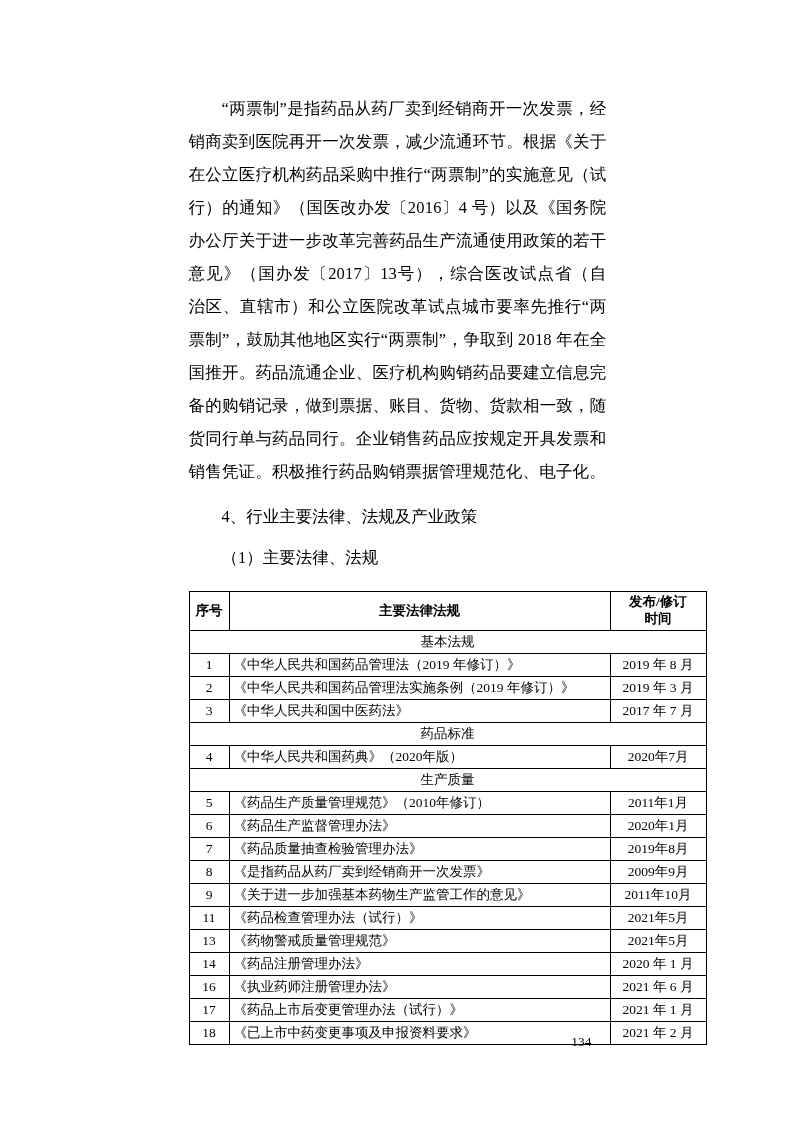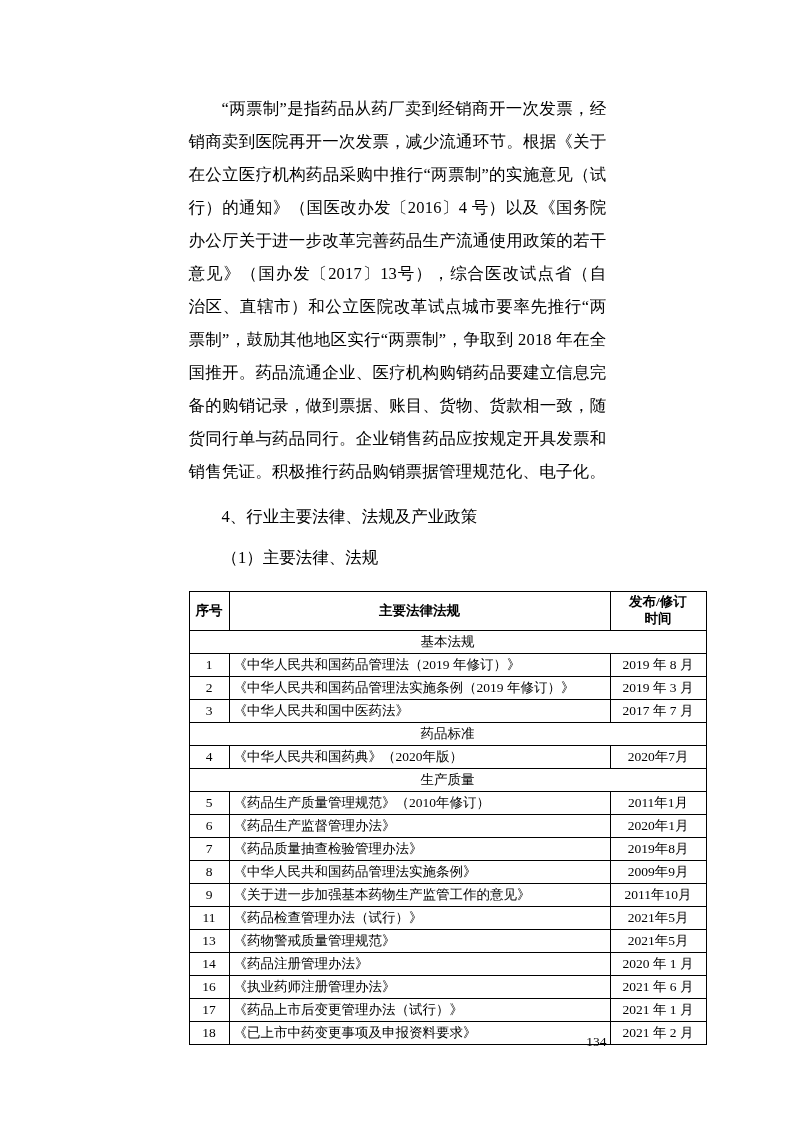--- a/index.html
+++ b/index.html
@@ -63,21 +63,21 @@
   td.cell-date { text-align: center; }
   tr.section-row td {
     font-weight: normal;
     text-align: center;
     height: 22px;
     vertical-align: middle;
   }
   .page-number {
     position: absolute;
     top: 1034px;
-    right: 113px;
+    right: 128px;
     font-size: 13.5px;
   }
 </style>
 </head>
 <body>
 
 <div class="page">
 
   <p class="para">“两票制”是指药品从药厂卖到经销商开一次发票，经销商卖到医院再开一次发票，减少流通环节。根据《关于在公立医疗机构药品采购中推行“两票制”的实施意见（试行）的通知》（国医改办发〔2016〕4 号）以及《国务院办公厅关于进一步改革完善药品生产流通使用政策的若干意见》（国办发〔2017〕13号），综合医改试点省（自治区、直辖市）和公立医院改革试点城市要率先推行“两票制”，鼓励其他地区实行“两票制”，争取到 2018 年在全国推开。药品流通企业、医疗机构购销药品要建立信息完备的购销记录，做到票据、账目、货物、货款相一致，随货同行单与药品同行。企业销售药品应按规定开具发票和销售凭证。积极推行药品购销票据管理规范化、电子化。</p>
 
@@ -134,21 +134,21 @@
           <td class="cell-law">《药品生产监督管理办法》</td>
           <td class="cell-date">2020年1月</td>
         </tr>
         <tr class="data-row">
           <td class="cell-no">7</td>
           <td class="cell-law">《药品质量抽查检验管理办法》</td>
           <td class="cell-date">2019年8月</td>
         </tr>
         <tr class="data-row">
           <td class="cell-no">8</td>
-          <td class="cell-law">《中华人民共和国药品管理法实施条例》</td>
+          <td class="cell-law">《是指药品从药厂卖到经销商开一次发票》</td>
           <td class="cell-date">2009年9月</td>
         </tr>
         <tr class="data-row">
           <td class="cell-no">9</td>
           <td class="cell-law">《关于进一步加强基本药物生产监管工作的意见》</td>
           <td class="cell-date">2011年10月</td>
         </tr>
         <tr class="data-row">
           <td class="cell-no">11</td>
           <td class="cell-law">《药品检查管理办法（试行）》</td>

